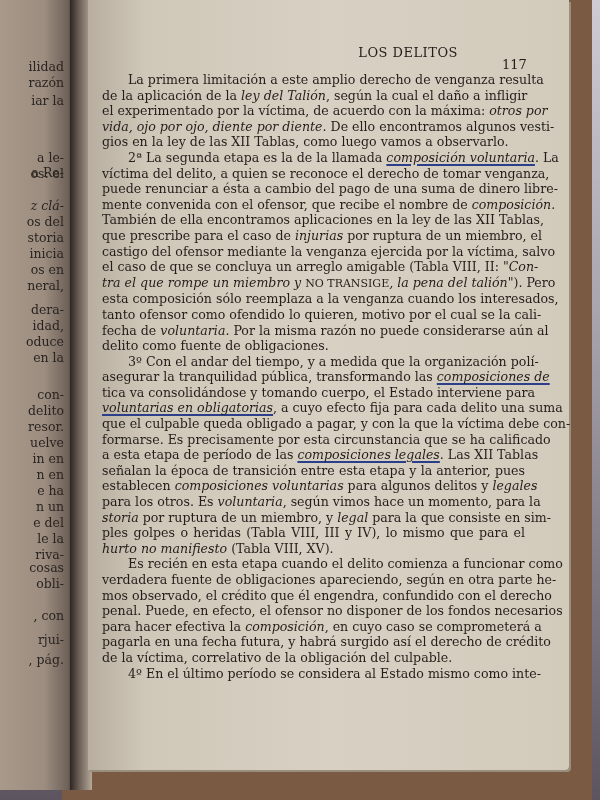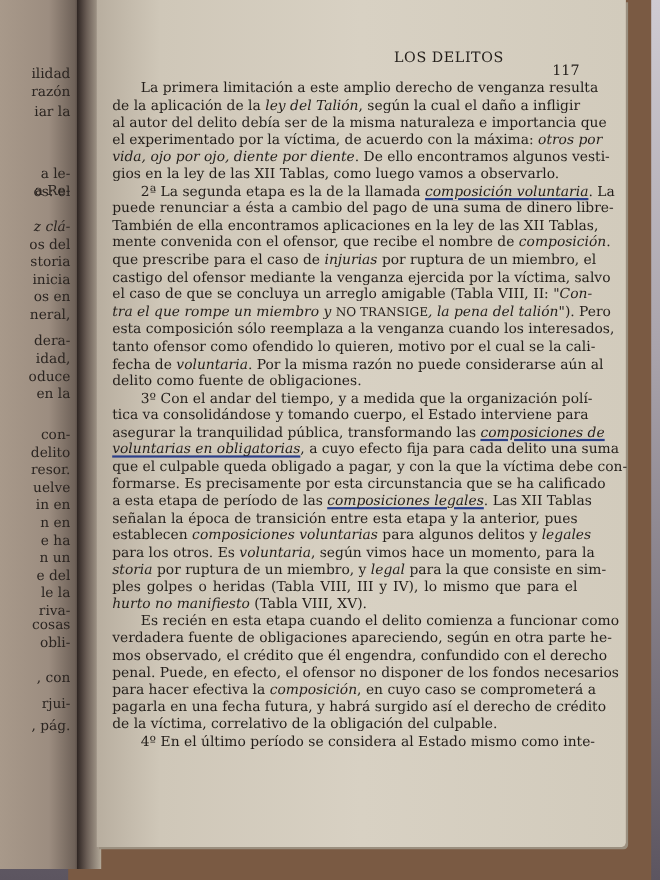--- a/index.html
+++ b/index.html
@@ -96,39 +96,39 @@
     <span class="frag" style="top: 654px;">, pág.</span>
   </div>
 <div class="gutter"></div>
 
 <div class="right-page">
   <div class="running-head">LOS DELITOS</div>
   <div class="page-number">117</div>
   <div class="body-text" id="body-text">
       <span class="line ind"><span>La primera limitación a este amplio derecho de venganza resulta</span></span>
       <span class="line"><span>de la aplicación de la </span><span class="it">ley del Talión</span><span>, según la cual el daño a infligir</span></span>
-      <span class="line"><span>al autor del delito debía ser de la misma naturaleza e importancia que</span></span>
       <span class="line"><span>el experimentado por la víctima, de acuerdo con la máxima: </span><span class="it">otros por</span></span>
       <span class="line"><span class="it">vida, ojo por ojo, diente por diente</span><span>. De ello encontramos algunos vesti-</span></span>
       <span class="line last"><span>gios en la ley de las XII Tablas, como luego vamos a observarlo.</span></span>
       <span class="line ind"><span>2ª La segunda etapa es la de la llamada </span><span class="it ul">composición voluntaria</span><span>. La</span></span>
+      <span class="line"><span>víctima del delito, a quien se reconoce el derecho de tomar venganza,</span></span>
       <span class="line"><span>puede renunciar a ésta a cambio del pago de una suma de dinero libre-</span></span>
+      <span class="line"><span>mente convenida con el ofensor, que recibe el nombre de </span><span class="it">composición</span><span>.</span></span>
       <span class="line"><span>También de ella encontramos aplicaciones en la ley de las XII Tablas,</span></span>
-      <span class="line"><span>mente convenida con el ofensor, que recibe el nombre de </span><span class="it">composición</span><span>.</span></span>
       <span class="line"><span>que prescribe para el caso de </span><span class="it">injurias</span><span> por ruptura de un miembro, el</span></span>
       <span class="line"><span>castigo del ofensor mediante la venganza ejercida por la víctima, salvo</span></span>
       <span class="line"><span>el caso de que se concluya un arreglo amigable (Tabla VIII, II: "</span><span class="it">Con-</span></span>
       <span class="line"><span class="it">tra el que rompe un miembro y </span><span class="sc">NO TRANSIGE</span><span class="it">, la pena del talión</span><span>"). Pero</span></span>
       <span class="line"><span>esta composición sólo reemplaza a la venganza cuando los interesados,</span></span>
       <span class="line"><span>tanto ofensor como ofendido lo quieren, motivo por el cual se la cali-</span></span>
       <span class="line"><span>fecha de </span><span class="it">voluntaria</span><span>. Por la misma razón no puede considerarse aún al</span></span>
       <span class="line last"><span>delito como fuente de obligaciones.</span></span>
       <span class="line ind"><span>3º Con el andar del tiempo, y a medida que la organización polí-</span></span>
+      <span class="line"><span>asegurar la tranquilidad pública, transformando las </span><span class="it ul">composiciones de</span></span>
       <span class="line"><span>tica va consolidándose y tomando cuerpo, el Estado interviene para</span></span>
-      <span class="line"><span>asegurar la tranquilidad pública, transformando las </span><span class="it ul">composiciones de</span></span>
       <span class="line"><span class="it ul">voluntarias en obligatorias</span><span>, a cuyo efecto fija para cada delito una suma</span></span>
       <span class="line"><span>que el culpable queda obligado a pagar, y con la que la víctima debe con-</span></span>
       <span class="line"><span>formarse. Es precisamente por esta circunstancia que se ha calificado</span></span>
       <span class="line"><span>a esta etapa de período de las </span><span class="it ul">composiciones legales</span><span>. Las XII Tablas</span></span>
       <span class="line"><span>señalan la época de transición entre esta etapa y la anterior, pues</span></span>
       <span class="line"><span>establecen </span><span class="it">composiciones voluntarias</span><span> para algunos delitos y </span><span class="it">legales</span></span>
       <span class="line"><span>para los otros. Es </span><span class="it">voluntaria</span><span>, según vimos hace un momento, para la</span></span>
       <span class="line"><span class="it">storia</span><span> por ruptura de un miembro, y </span><span class="it">legal</span><span> para la que consiste en sim-</span></span>
       <span class="line"><span>ples golpes o heridas (Tabla VIII, III y IV), lo mismo que para el</span></span>
       <span class="line last"><span class="it">hurto no manifiesto</span><span> (Tabla VIII, XV).</span></span>

